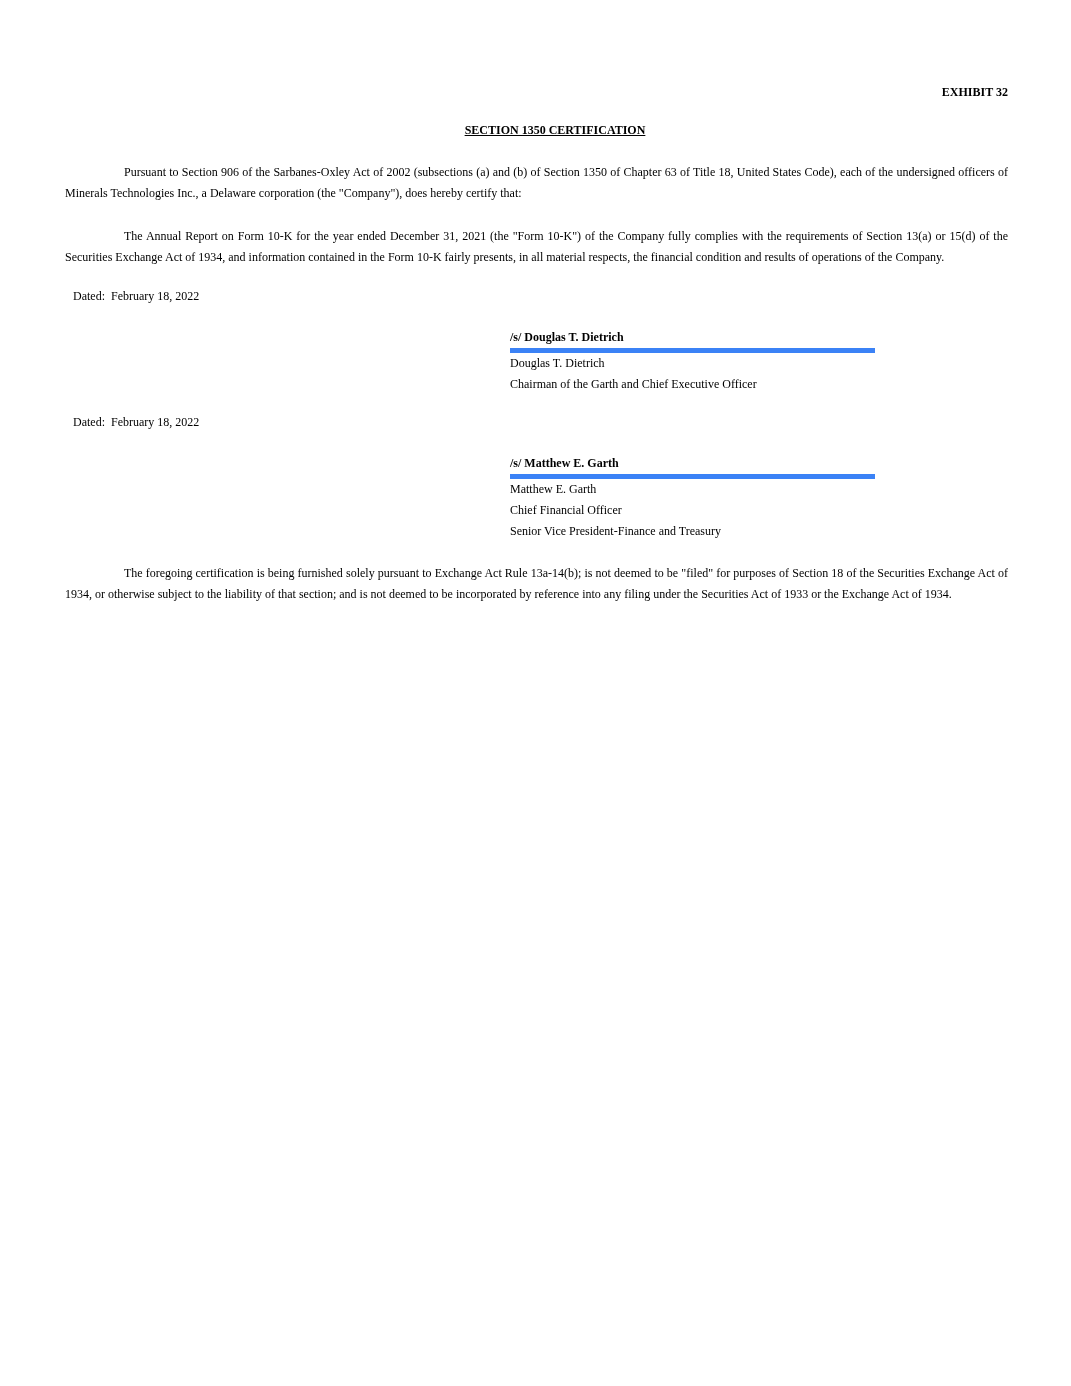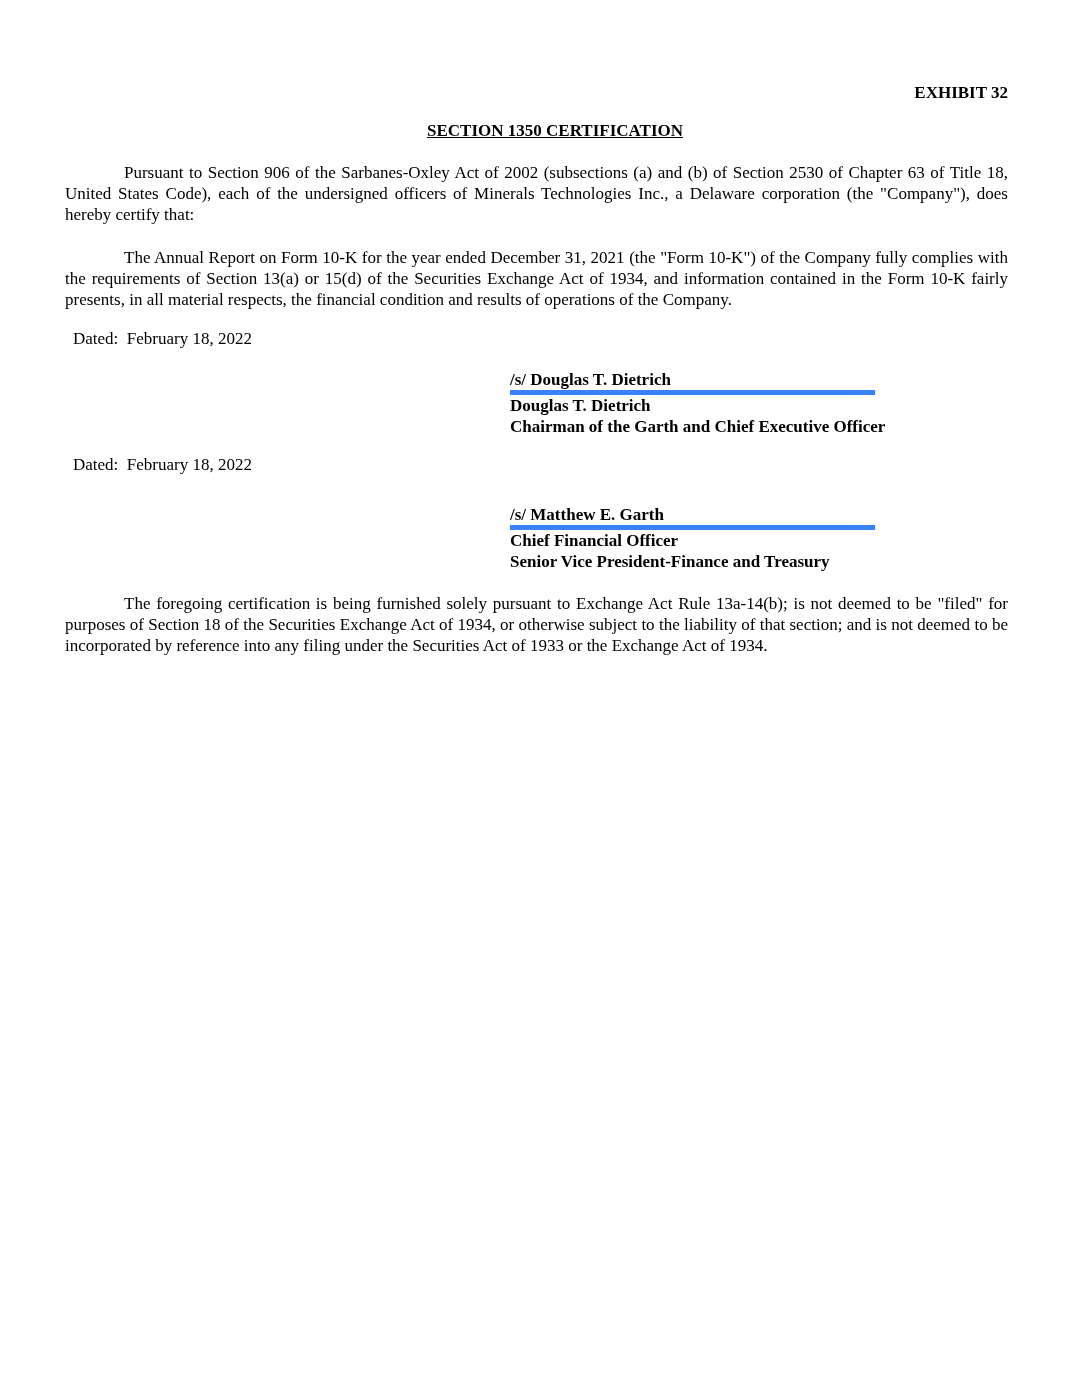--- a/index.html
+++ b/index.html
@@ -8,21 +8,21 @@
     background: #ffffff;
   }
   .page {
     position: relative;
     width: 1071px;
     height: 1386px;
     box-sizing: border-box;
     background: #ffffff;
     color: #000000;
     font-family: "Liberation Serif", "DejaVu Serif", serif;
-    font-size: 17px;
+    font-size: 12px;
     line-height: 21px;
     padding: 82px 63px 0 65px;
     overflow: hidden;
   }
   .exhibit-label {
     text-align: right;
     font-weight: bold;
   }
   .doc-title {
     text-align: center;
@@ -48,60 +48,60 @@
     margin: 18px 0 0 8px;
     white-space: pre-wrap;
   }
   .dated-line.second {
     margin-top: 17px;
   }
   .sig-block {
     margin: 20px 0 0 445px;
   }
   .sig-block.second {
-    margin-top: 29px;
+    margin-top: 20px;
   }
   .sig-line {
     font-weight: bold;
     width: 365px;
     border-bottom: 5px solid #3b82f6;
     white-space: nowrap;
   }
   .sig-name,
   .sig-title {
     white-space: nowrap;
-    font-weight: bold;
   }
 </style>
 </head>
 <body>
 
 <div class="page">
 
   <div class="exhibit-label">EXHIBIT 32</div>
 
   <h1 class="doc-title">
     <span class="title-text">SECTION 1350 CERTIFICATION</span>
   </h1>
 
-  <p class="para">Pursuant to Section 906 of the Sarbanes-Oxley Act of 2002 (subsections (a) and (b) of Section 2530 of Chapter 63 of Title 18, United States Code), each of the undersigned officers of Minerals Technologies Inc., a Delaware corporation (the "Company"), does hereby certify that:</p>
+  <p class="para">Pursuant to Section 906 of the Sarbanes-Oxley Act of 2002 (subsections (a) and (b) of Section 1350 of Chapter 63 of Title 18, United States Code), each of the undersigned officers of Minerals Technologies Inc., a Delaware corporation (the "Company"), does hereby certify that:</p>
 
   <p class="para tight">The Annual Report on Form 10-K for the year ended December 31, 2021 (the "Form 10-K") of the Company fully complies with the requirements of Section 13(a) or 15(d) of the Securities Exchange Act of 1934, and information contained in the Form 10-K fairly presents, in all material respects, the financial condition and results of operations of the Company.</p>
 
   <div class="dated-line">Dated:  February 18, 2022</div>
 
   <div class="sig-block">
     <div class="sig-line">/s/ Douglas T. Dietrich</div>
     <div class="sig-name">Douglas T. Dietrich</div>
     <div class="sig-title">Chairman of the Garth and Chief Executive Officer</div>
   </div>
 
   <div class="dated-line second">Dated:  February 18, 2022</div>
 
   <div class="sig-block second">
     <div class="sig-line">/s/ Matthew E. Garth</div>
+    <div class="sig-name">Matthew E. Garth</div>
     <div class="sig-title">Chief Financial Officer</div>
     <div class="sig-title">Senior Vice President-Finance and Treasury</div>
   </div>
 
   <p class="para closing">The foregoing certification is being furnished solely pursuant to Exchange Act Rule 13a-14(b); is not deemed to be "filed" for purposes of Section 18 of the Securities Exchange Act of 1934, or otherwise subject to the liability of that section; and is not deemed to be incorporated by reference into any filing under the Securities Act of 1933 or the Exchange Act of 1934.</p>
 
 </div>
 
 </body></html>

